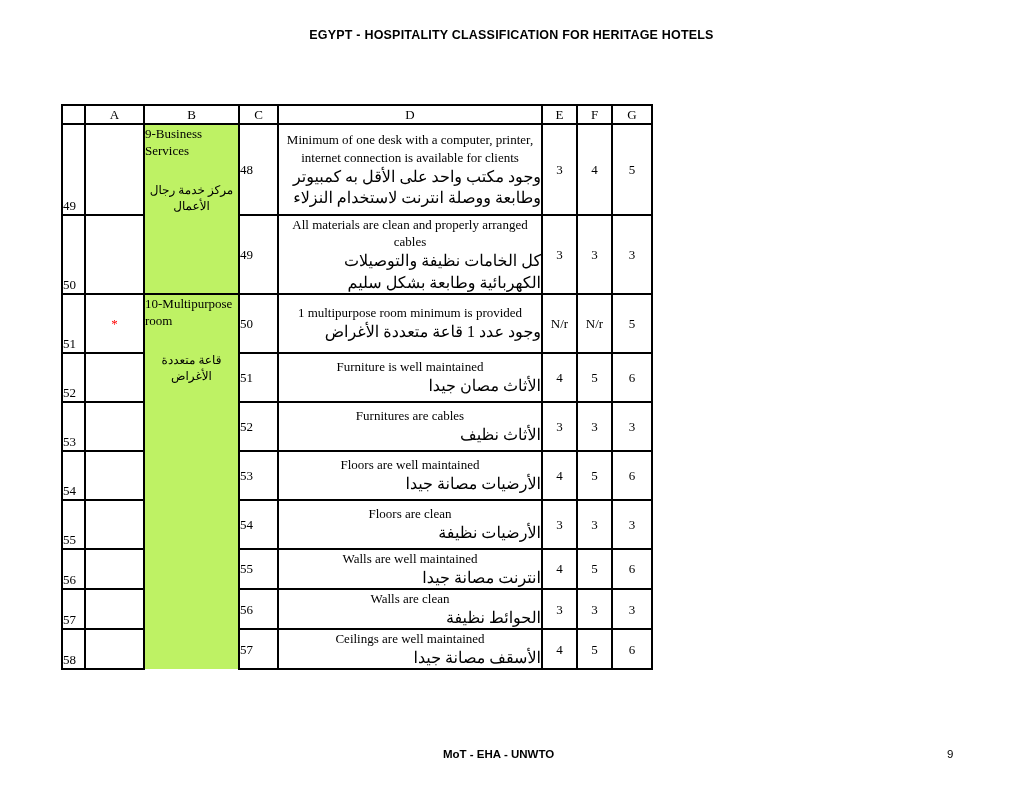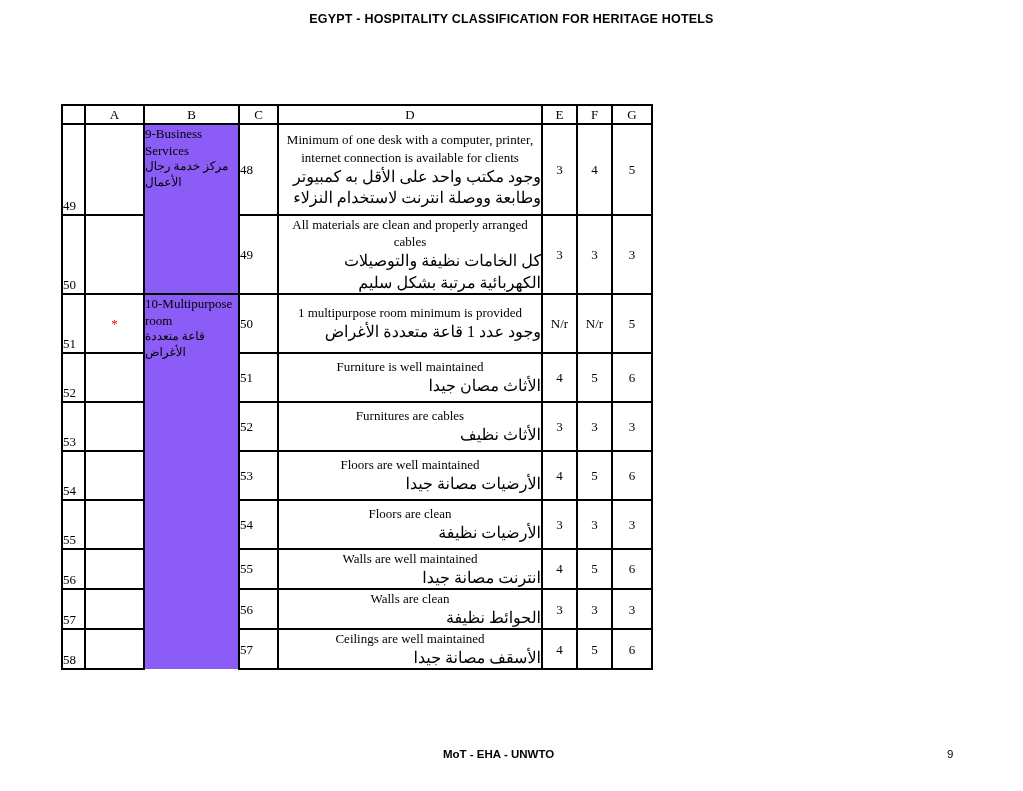--- a/index.html
+++ b/index.html
@@ -1,37 +1,37 @@
 <!DOCTYPE html>
 <html><head>
 <meta charset="utf-8">
 <style>
   html,body{margin:0;padding:0;background:#fff;}
   .page{position:relative;width:1023px;height:791px;background:#ffffff;overflow:hidden;
         font-family:"Liberation Serif",serif;color:#000;}
-  .doc-title{position:absolute;top:12px;left:0;width:1023px;text-align:center;
+  .doc-title{position:absolute;top:28px;left:0;width:1023px;text-align:center;
              font-family:"Liberation Sans",sans-serif;font-weight:bold;font-size:12.5px;
              letter-spacing:.2px;}
   .tbl-wrap{position:absolute;left:61px;top:104px;}
   table.grid{border-collapse:collapse;table-layout:fixed;width:592px;}
   table.grid td,table.grid th{border:2px solid #000;padding:0;overflow:hidden;
              font-family:"Liberation Serif",serif;font-size:13px;line-height:1.32;
              font-weight:normal;}
   tr.h18{height:18px}tr.h91{height:91px}tr.h70{height:70px}tr.h59{height:59px}
   tr.h49{height:49px}tr.h37{height:37px}tr.h36{height:36px}
   .colhead{font-family:"Liberation Sans",sans-serif;font-size:11px;text-align:center;
            vertical-align:middle;}
   .rownum{font-family:"Liberation Sans",sans-serif;font-size:10px;text-align:left;
           vertical-align:bottom;padding:0 0 1px 2px;}
   .acell{text-align:center;vertical-align:middle;}
   .star{color:#ff0000;font-size:16px;font-weight:bold;}
-  .catcell{background:#8b5cf6;vertical-align:top;text-align:left;
+  .catcell{background:#bef264;vertical-align:top;text-align:left;
            padding:1px 3px 0 3px;position:relative;}
   .catcell.noend{border-bottom:0;}
-  .cat-ar{direction:rtl;text-align:left;font-size:12px;}
+  .cat-ar{direction:rtl;text-align:center;font-size:12px;margin-top:24px;}
   .ccell{text-align:left;vertical-align:middle;}
   .dcell{vertical-align:middle;padding:1px 4px;}
   .d-en{text-align:center;}
   .d-ar{direction:rtl;text-align:right;font-size:16px;}
   .score{text-align:center;vertical-align:middle;}
   .footer-center{position:absolute;top:748px;left:443px;
                  font-family:"Liberation Sans",sans-serif;font-weight:bold;font-size:11.5px;}
   .footer-page{position:absolute;top:748px;left:947px;
                font-family:"Liberation Sans",sans-serif;font-size:11.5px;}
 </style>
@@ -83,21 +83,21 @@
         <td class="score">4</td>
         <td class="score">5</td>
       </tr>
 
       <tr class="h70">
         <td class="rownum">50</td>
         <td class="acell"></td>
         <td class="ccell">49</td>
         <td class="dcell">
           <div class="d-en">All materials are clean and properly arranged cables</div>
-          <div class="d-ar">كل الخامات نظيفة والتوصيلات الكهربائية مرتبة بشكل سليم</div>
+          <div class="d-ar">كل الخامات نظيفة والتوصيلات الكهربائية وطابعة بشكل سليم</div>
         </td>
         <td class="score">3</td>
         <td class="score">3</td>
         <td class="score">3</td>
       </tr>
 
       <tr class="h59">
         <td class="rownum">51</td>
         <td class="acell star">*</td>
         <td class="catcell noend" rowspan="8">

